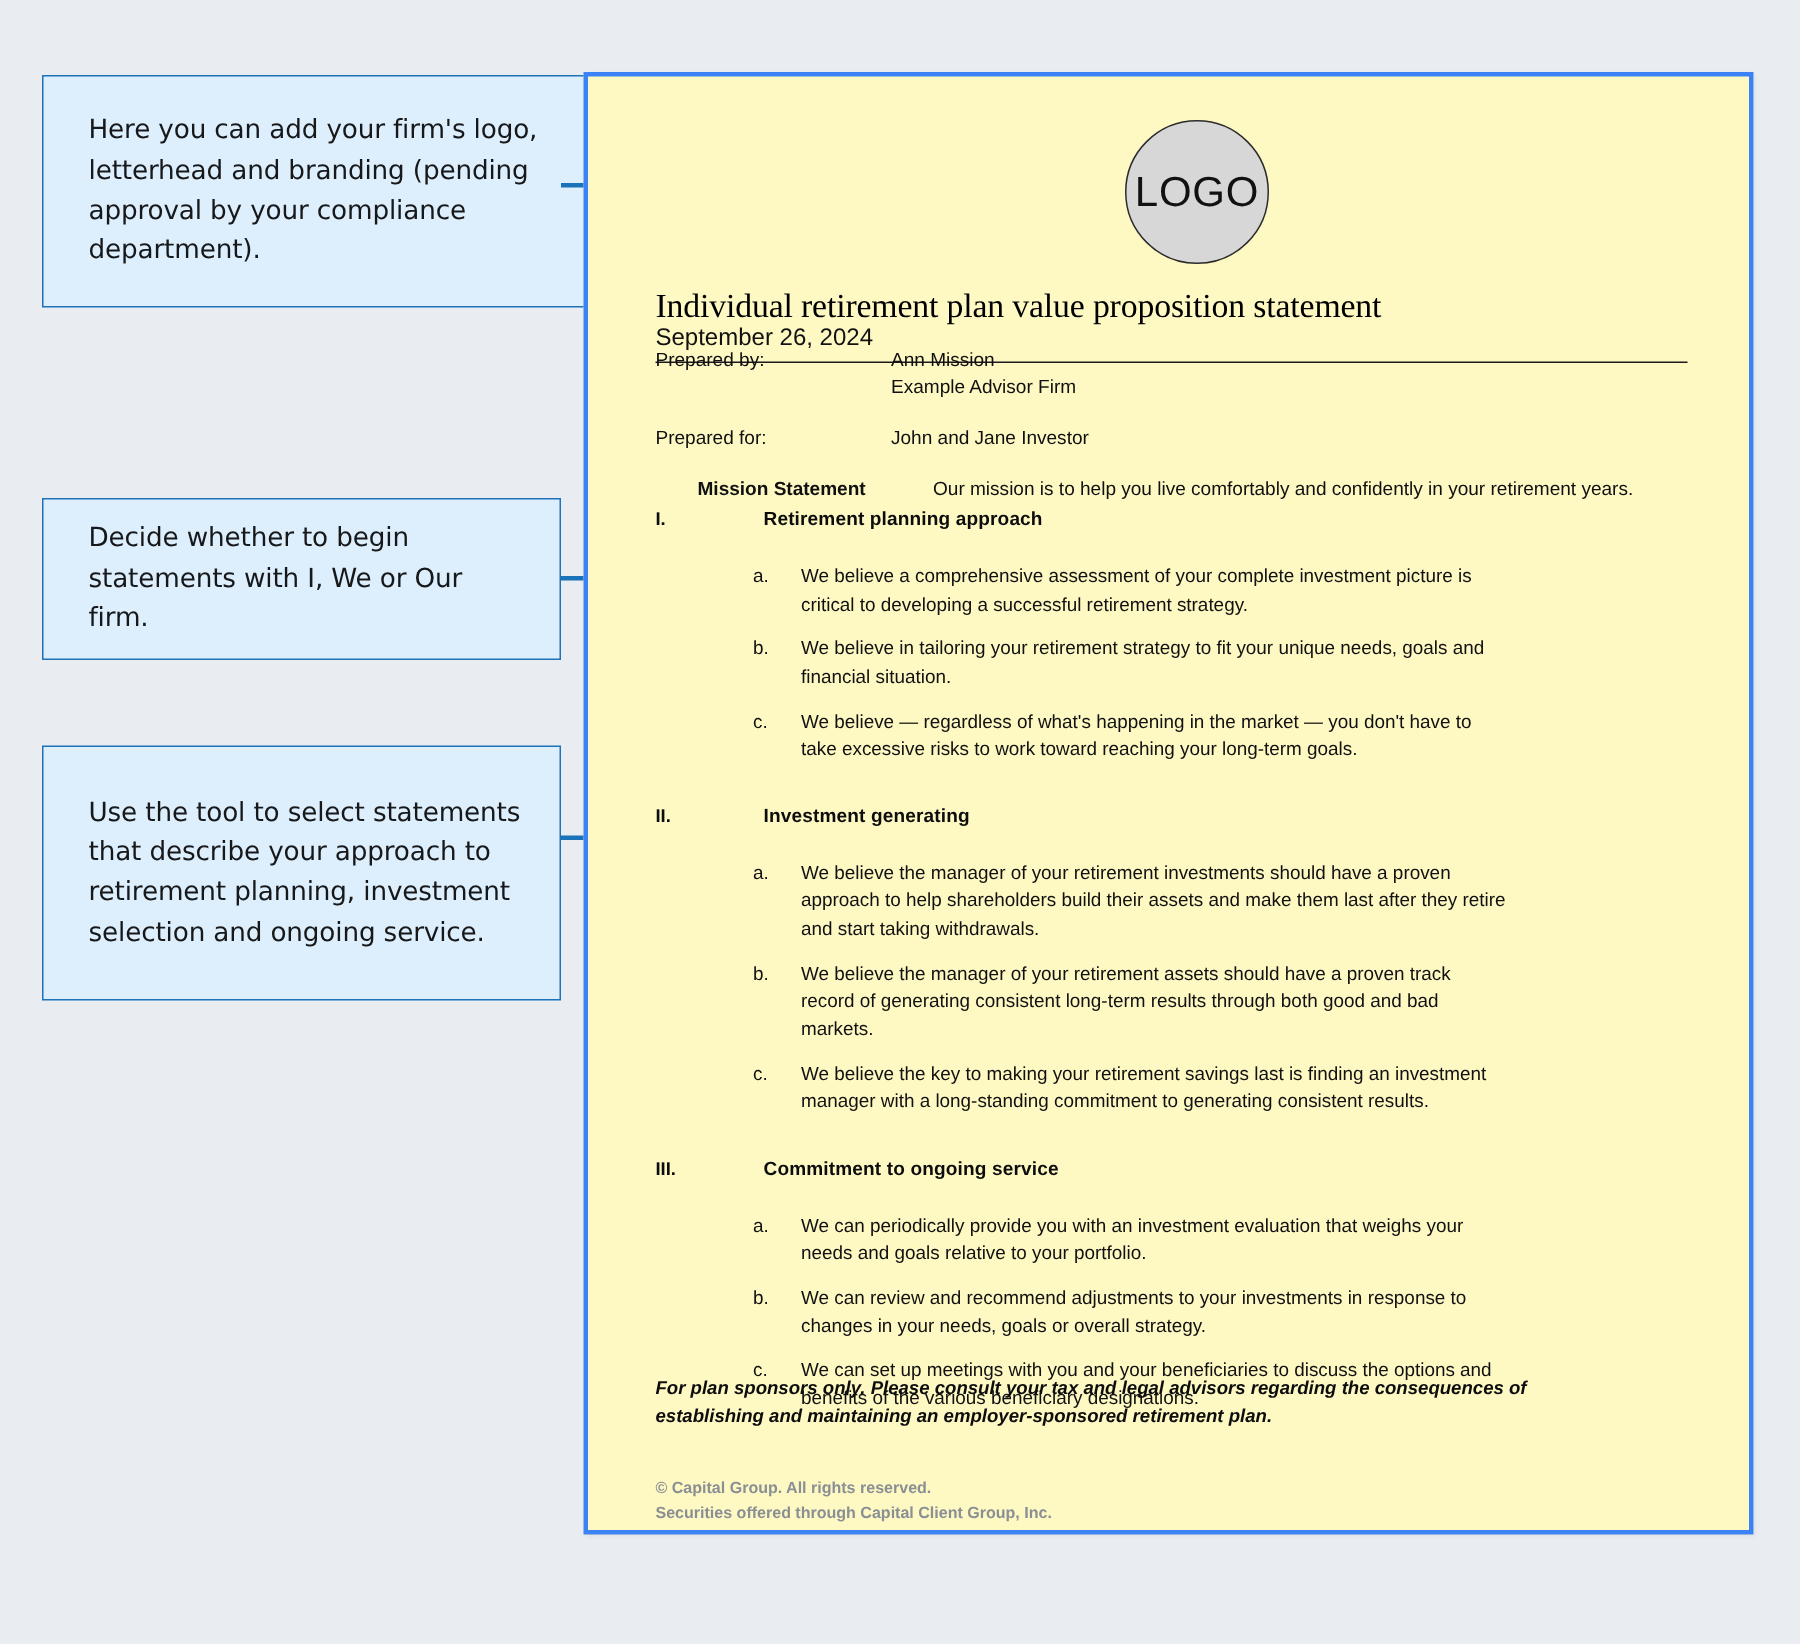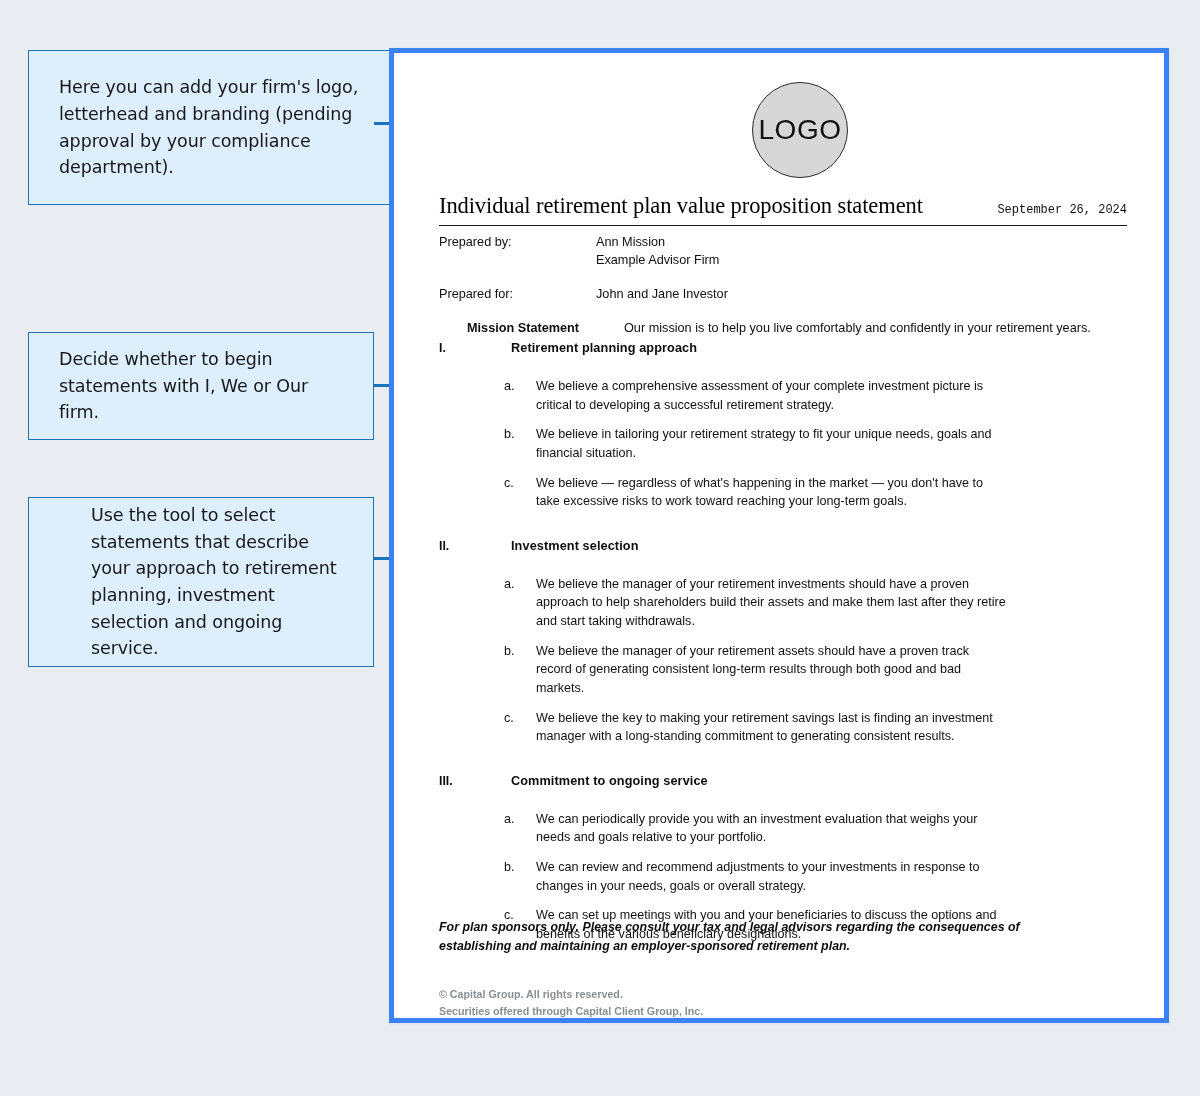--- a/index.html
+++ b/index.html
@@ -27,21 +27,21 @@
   .callout-text {
     font-family: "DejaVu Sans", sans-serif;
     font-size: 17.5px;
     line-height: 1.52;
     color: #16181a;
     padding: 0 26px 0 30px;
     letter-spacing: -0.1px;
   }
   #callout-1 { left: 28px;  top: 50px;  width: 412px; height: 155px; }
   #callout-2 { left: 28px;  top: 332px; width: 346px; height: 108px; }
-  #callout-3 { left: 28px;  top: 497px; width: 346px; height: 170px; padding-left: 32px; }
+  #callout-3 { left: 28px;  top: 497px; width: 346px; height: 170px; }
 
   
   .connector {
     position: absolute;
     height: 3px;
     background: #1a72b8;
   }
   .connector .dot {
     position: absolute;
     right: -5px;
@@ -56,22 +56,22 @@
   #connector-2 { left: 374px; top: 384px; width: 226px; }
   #connector-3 { left: 374px; top: 557px; width: 226px; }
 
   
   #document-page {
     position: absolute;
     left: 389px;
     top: 48px;
     width: 780px;
     height: 975px;
-    background: #ffffff;
-    border: 5px solid #3b82f6;
+    background: #fef9c3;
+    border: 3px solid #3b82f6;
     box-sizing: border-box;
     box-shadow: 1px 1px 3px rgba(0,0,0,0.06);
   }
 
   
   #logo-circle {
     position: absolute;
     left: 358px;
     top: 29px;
     width: 94px;
@@ -94,30 +94,31 @@
   .title-row {
     position: absolute;
     top: 140px;
     left: 45px;
     width: 688px;
     display: flex;
     align-items: baseline;
     justify-content: space-between;
     border-bottom: 1.3px solid #1a1a1a;
     padding-bottom: 6px;
+    flex-direction: column;
   }
   .doc-title {
     font-family: "Liberation Serif", serif;
     font-size: 22.5px;
     color: #000;
     letter-spacing: -0.1px;
   }
   .doc-date {
-    font-family: Liberation Mono, monospace;
-    font-size: 12px;
+    font-family: Liberation Sans, sans-serif;
+    font-size: 16px;
     color: #111;
     white-space: nowrap;
   }
 
   
   .meta {
     position: absolute;
     top: 180px;
     left: 45px;
     width: 688px;
@@ -277,21 +278,21 @@
         <div class="item">
           <div class="item-letter">c.</div>
           <div class="item-text">We believe — regardless of what's happening in the market — you don't have to take excessive risks to work toward reaching your long-term goals.</div>
         </div>
       </div>
     </div>
 
     <div class="section" id="section-2">
       <div class="section-head">
         <div class="roman">II.</div>
-        <div class="section-title">Investment selection</div>
+        <div class="section-title">Investment generating</div>
       </div>
       <div class="items">
         <div class="item">
           <div class="item-letter">a.</div>
           <div class="item-text">We believe the manager of your retirement investments should have a proven approach to help shareholders build their assets and make them last after they retire and start taking withdrawals.</div>
         </div>
         <div class="item">
           <div class="item-letter">b.</div>
           <div class="item-text">We believe the manager of your retirement assets should have a proven track record of generating consistent long-term results through both good and bad markets.</div>
         </div>

